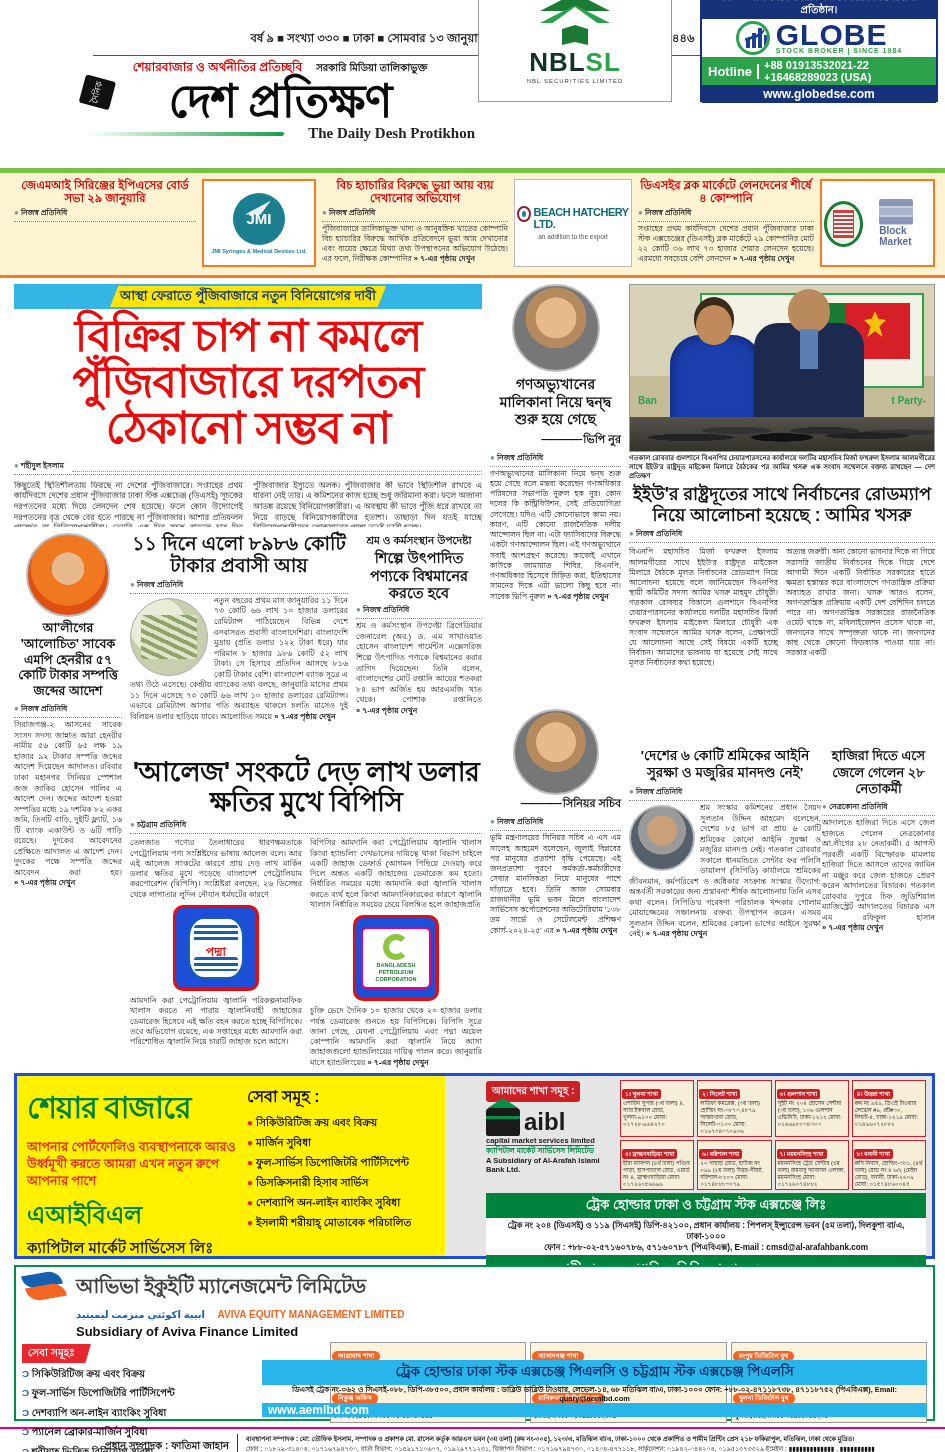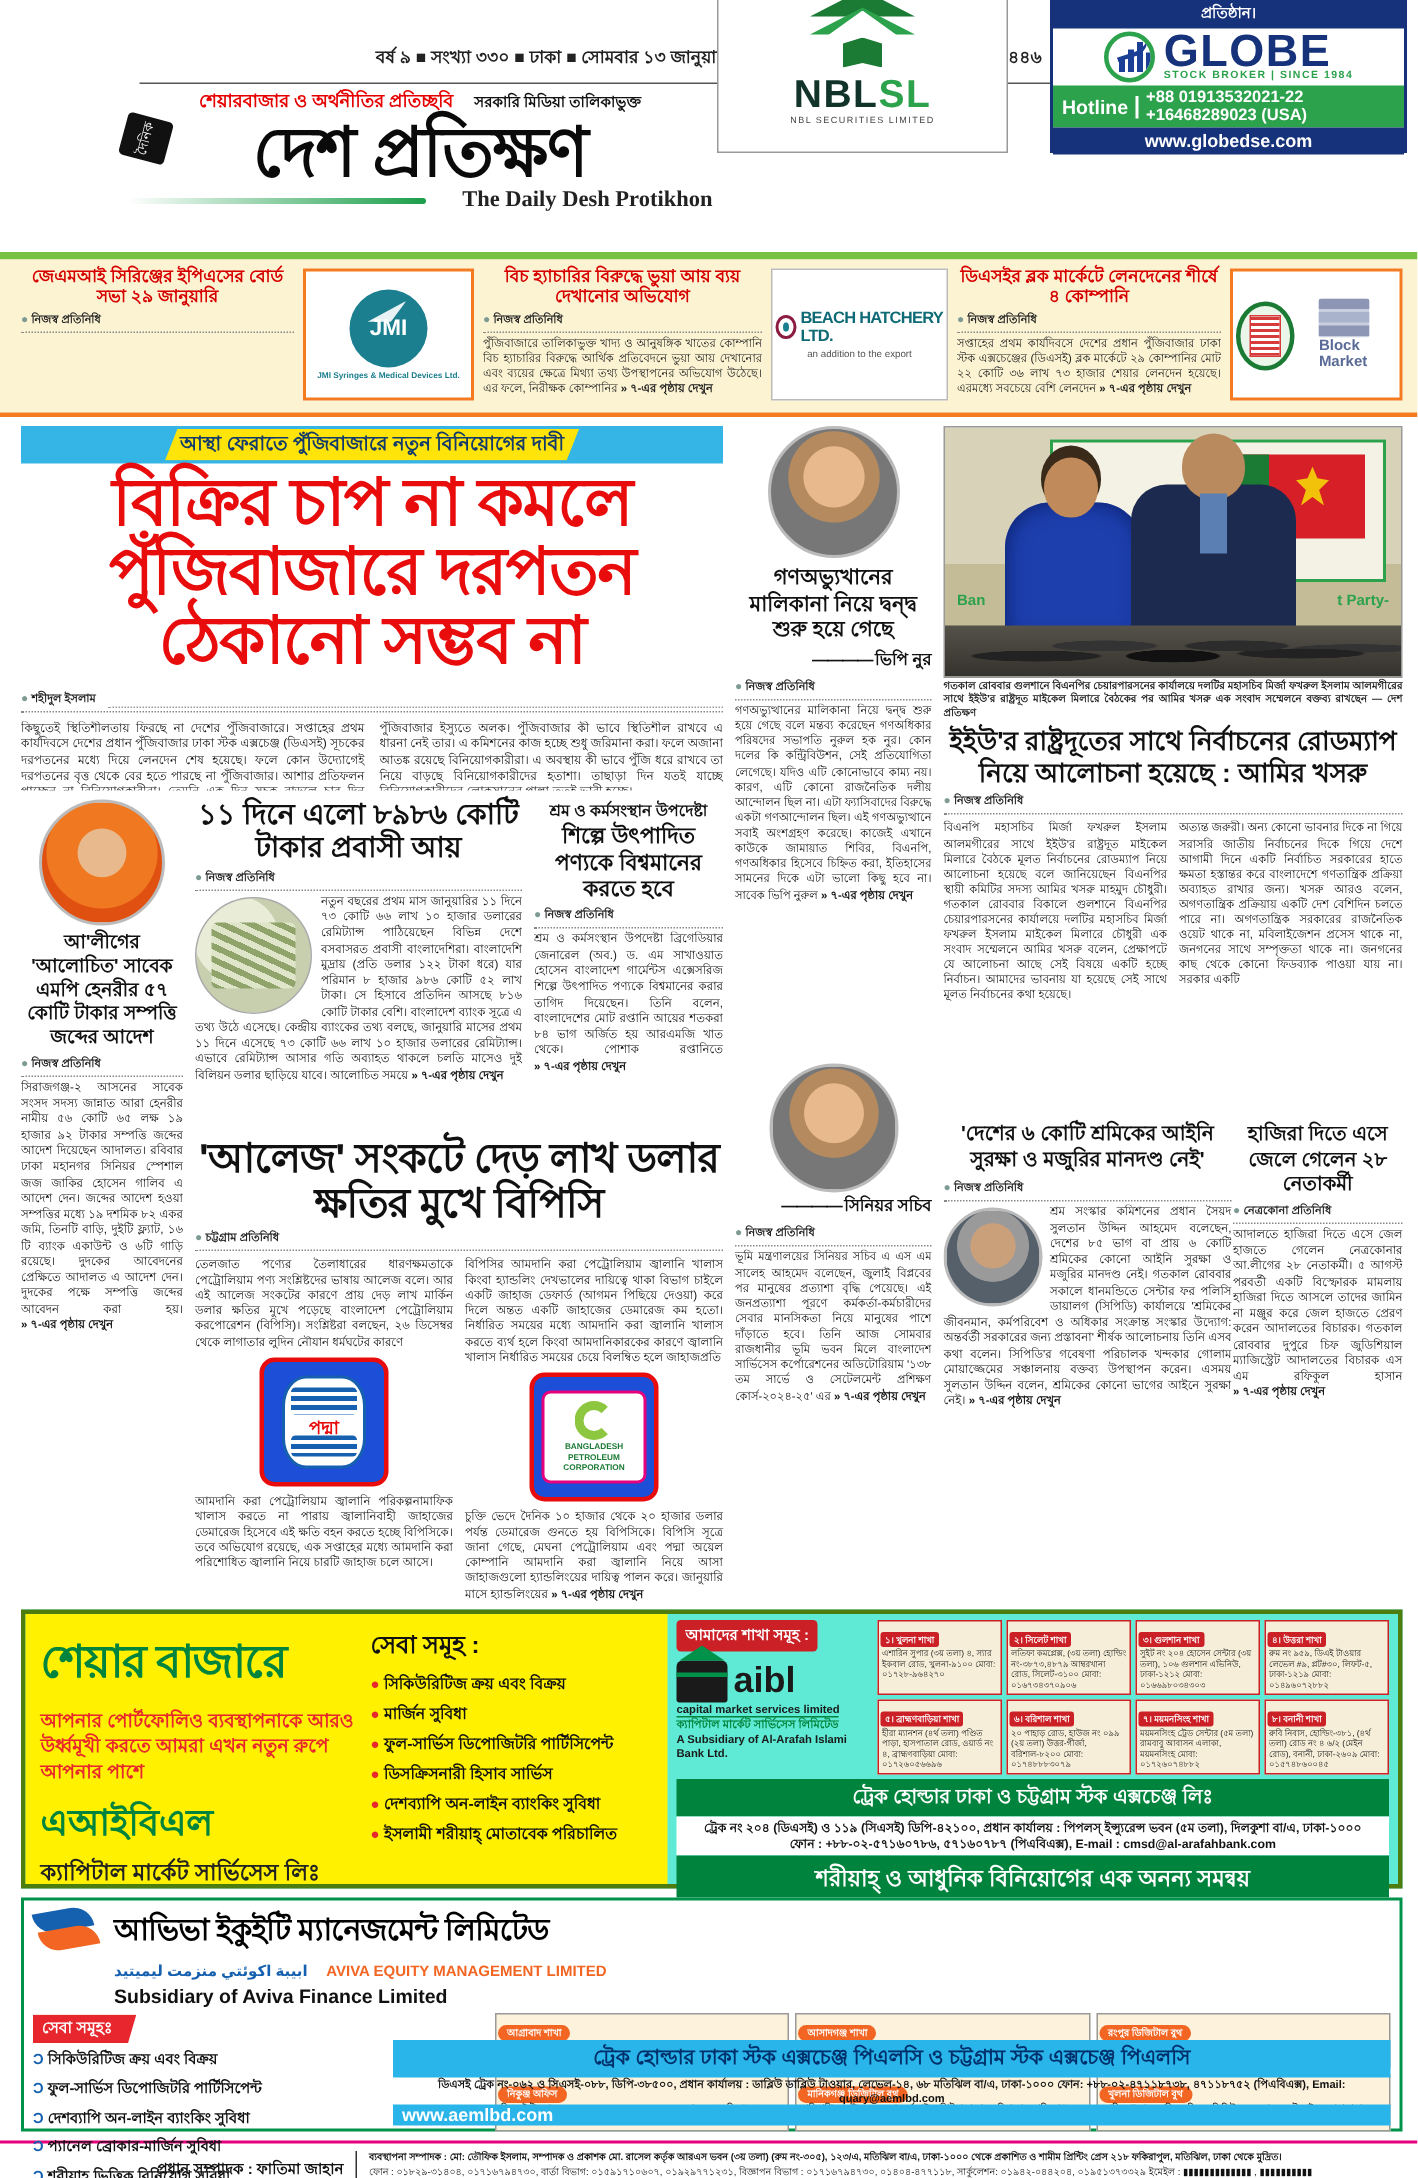--- a/index.html
+++ b/index.html
@@ -57,21 +57,21 @@
   .byline { font-size:7.5px; font-weight:bold; color:#222; margin-top:2px; }
   .byline .dot { color:#7d9b94; font-size:8px; }
   .dotline { border-bottom:1px dotted #888; margin:2px 0; }
   .tbody { font-size:7.6px; line-height:1.3; text-align:justify; color:#222; flex:1; overflow:hidden; }
   .morelink { font-size:7.6px; font-weight:bold; white-space:nowrap; }
   .logo-cell { background:#fff; border:2px solid #f47b20; display:flex; flex-direction:column; align-items:center; justify-content:center; padding:2px; }
   .logo-cell.plain { border:1px solid #bbb; }
   .jmi-circle { width:52px; height:52px; border-radius:50%; background:#1b7f8f; color:#fff; display:flex; align-items:center; justify-content:center; font-weight:bold; font-size:15px; position:relative; }
   .jmi-circle:before { content:""; position:absolute; top:8px; left:12px; width:26px; height:14px; background:#fff; clip-path:polygon(0 100%,100% 0,60% 100%); opacity:.9; }
   .jmi-cap { font-size:5.5px; color:#1b7f8f; font-weight:bold; margin-top:3px; text-align:center; }
-  .beach-logo { display:flex; align-items:center; gap:3px; }
+  .beach-logo { display:flex; align-items:flex-start; gap:3px; }
   .beach-circ { width:16px; height:16px; border-radius:50%; border:2px solid #8c1d40; background:#fff; position:relative; }
   .beach-circ:before{ content:""; position:absolute; inset:3px; background:#1b7f8f; border-radius:50%; }
   .beach-name { color:#0e6b75; font-weight:bold; font-size:11px; letter-spacing:-0.5px; }
   .beach-tag { font-size:6.5px; color:#555; text-align:center; margin-top:3px; }
   .dse-circle { width:46px; height:46px; border-radius:50%; border:3px solid #1b7a34; background:#eaf6ea; position:relative; }
   .dse-circle:before { content:""; position:absolute; inset:6px; background:repeating-linear-gradient(0deg,#d83b3b 0 2px,#fff 2px 4px); border:1px solid #d83b3b; }
   .bm-img { display:flex; align-items:flex-end; gap:16px; }
   .bm-bricks { width:34px; height:26px; background:
       linear-gradient(#8d97b5 0 0) 0 0/16px 7px,
       linear-gradient(#aab3cc 0 0) 8px 9px/16px 7px,
@@ -150,21 +150,21 @@
   .eu-cols { display:flex; gap:8px; margin-top:2px; }
   .eu-col { width:50%; font-size:7.6px; line-height:1.32; text-align:justify; }
   .colC-bottom { display:flex; gap:1px; margin-top:4px; flex:1; }
   .workers { width:192px; display:flex; flex-direction:column; }
   .workers .sub-head { font-size:13.5px; }
   .wk-portrait { float:left; margin:2px 5px 2px 0; }
   .court { width:113px; display:flex; flex-direction:column; }
   .court .sub-head { font-size:13px; }
 
   
-  .aibl-ad { margin:5px 10px 0 14px; border:3px solid #4d7c0f; display:flex; background:#5eead4; height:186px; }
+  .aibl-ad { margin:5px 10px 0 14px; border:3px solid #1d4ed8; display:flex; background:#e5e5e5; height:186px;gap:35px; }
   .aibl-left { width:428px; background:#fff100; padding:8px 10px; display:flex; gap:10px; }
   .aibl-l1 { width:210px; }
   .aibl-title { color:#00843d; font-weight:bold; font-size:30px; letter-spacing:-1px; }
   .aibl-sub { color:#e8262d; font-weight:bold; font-size:12.5px; line-height:1.35; margin-top:4px; }
   .aibl-brand { color:#00843d; font-weight:bold; font-size:24px; margin-top:6px; }
   .aibl-brand2 { color:#222; font-weight:bold; font-size:15px; }
   .aibl-l2 { flex:1; }
   .svc-title { font-weight:bold; font-size:16px; margin-bottom:4px; }
   .svc { font-size:10.5px; font-weight:bold; margin:3px 0; }
   .svc .bul { color:#e8262d; font-size:10px; }
@@ -187,21 +187,21 @@
   .aibl-addr { background:#fff; text-align:center; font-size:8.2px; font-weight:bold; line-height:1.35; padding:2px; }
   .aibl-band-green2 { background:#00843d; color:#fff; text-align:center; font-weight:bold; font-size:15px; padding:3px; margin-bottom:2px; }
 
   
   .aviva-ad { margin:6px 10px 0 14px; border:2px solid #00924a; background:#fff; height:156px; padding:4px 6px; position:relative; }
   .aviva-top { display:flex; gap:8px; }
   .aviva-logo { width:46px; height:34px; position:relative; }
   .aviva-logo:before { content:""; position:absolute; top:2px; left:0; width:40px; height:14px; background:#1660b0; border-radius:0 14px 0 14px; transform:rotate(-10deg); }
   .aviva-logo:after { content:""; position:absolute; top:14px; left:4px; width:40px; height:14px; background:#f26522; border-radius:0 14px 0 14px; transform:rotate(-10deg); }
   .aviva-titles { flex:1; }
-  .aviva-bn { color:#000000; font-weight:bold; font-size:20px; letter-spacing:-0.5px; }
+  .aviva-bn { color:#404040; font-weight:bold; font-size:20px; letter-spacing:-0.5px; }
   .aviva-en { color:#f26522; font-weight:bold; font-size:10px; }
   .aviva-ar { color:#1660b0; font-weight:bold; font-size:10px; margin-right:8px; }
   .aviva-subsid { color:#111; font-weight:bold; font-size:13px; }
   .aviva-body { display:flex; gap:8px; margin-top:2px; }
   .aviva-svc { width:300px; }
   .aviva-svc-band { background:#e8262d; color:#fff; font-weight:bold; font-size:10.5px; padding:1px 16px 1px 6px; display:inline-block; clip-path:polygon(0 0,100% 0,92% 100%,0 100%); }
   .aviva-svc-item { font-size:9.8px; font-weight:bold; margin:2.5px 0; }
   .aviva-svc-item .bul { color:#1660b0; font-weight:bold; }
   .office-grid { flex:1; display:grid; grid-template-columns:repeat(3,1fr); gap:4px; align-content:start; }
   .office { background:#fdf2dc; border:1px solid #999; padding:1px 3px; }

